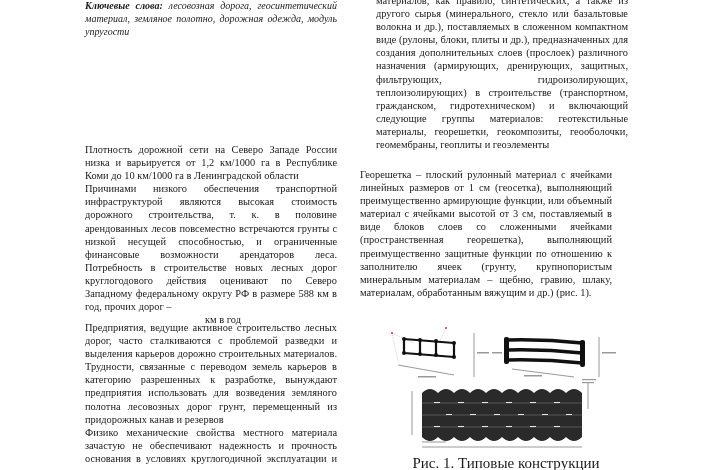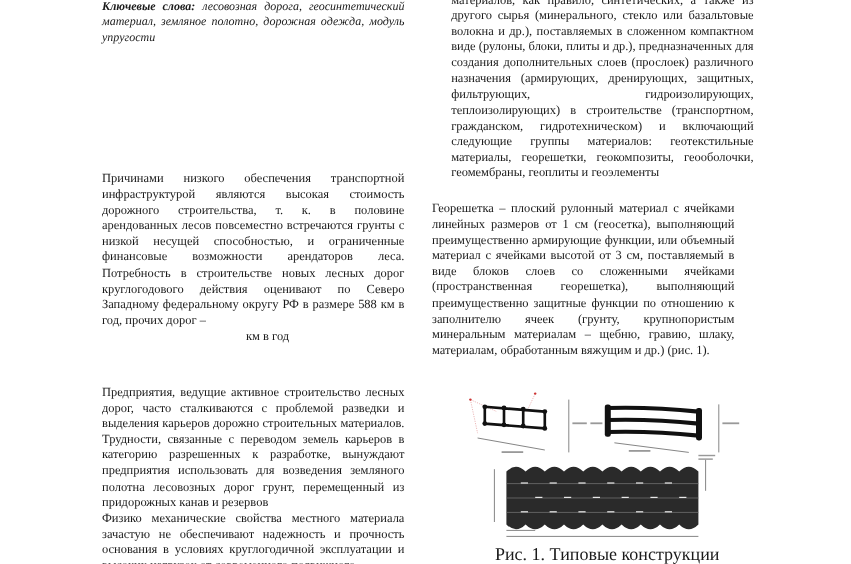--- a/index.html
+++ b/index.html
@@ -16,20 +16,21 @@
   .indentline { padding-left:24px; text-align:center; display:block; }
   .figure { position:absolute; left:384px; top:325px; width:240px; height:130px; }
   .caption { position:absolute; left:396px; top:455px; width:220px; font-size:15px; text-align:center; }
 </style>
 </head>
 <body>
 
 <div class="kw"><b>Ключевые слова:</b><span> лесовозная дорога, геосинтетический материал, земляное полотно, дорожная одежда, модуль упругости</span></div>
 
 <div class="col" id="p-left-1">
+  <p class="para">Плотность дорожной сети на Северо Западе России низка и варьируется от 1,2 км/1000 га в Республике Коми до 10 км/1000 га в Ленинградской области</p>
   <p class="para"><span>Причинами низкого обеспечения транспортной инфраструктурой являются высокая стоимость дорожного строительства, т. к. в половине арендованных лесов повсеместно встречаются грунты с низкой несущей способностью, и ограниченные финансовые возможности арендаторов леса. Потребность в строительстве новых лесных дорог круглогодового действия оценивают по Северо Западному федеральному округу РФ в размере 588 км в год, прочих дорог –</span><span class="indentline">км в год</span></p>
 </div>
 
 <div class="col" id="p-left-2">
   <p class="para">Предприятия, ведущие активное строительство лесных дорог, часто сталкиваются с проблемой разведки и выделения карьеров дорожно строительных материалов. Трудности, связанные с переводом земель карьеров в категорию разрешенных к разработке, вынуждают предприятия использовать для возведения земляного полотна лесовозных дорог грунт, перемещенный из придорожных канав и резервов</p>
   <p class="para">Физико механические свойства местного материала зачастую не обеспечивают надежность и прочность основания в условиях круглогодичной эксплуатации и высоких нагрузок от современного подвижного</p>
 </div>
 
 <div class="col" id="p-right-1">
   <p class="para">материалов, как правило, синтетических, а также из другого сырья (минерального, стекло или базальтовые волокна и др.), поставляемых в сложенном компактном виде (рулоны, блоки, плиты и др.), предназначенных для создания дополнительных слоев (прослоек) различного назначения (армирующих, дренирующих, защитных, фильтрующих, гидроизолирующих, теплоизолирующих) в строительстве (транспортном, гражданском, гидротехническом) и включающий следующие группы материалов: геотекстильные материалы, георешетки, геокомпозиты, геооболочки, геомембраны, геоплиты и геоэлементы</p>

